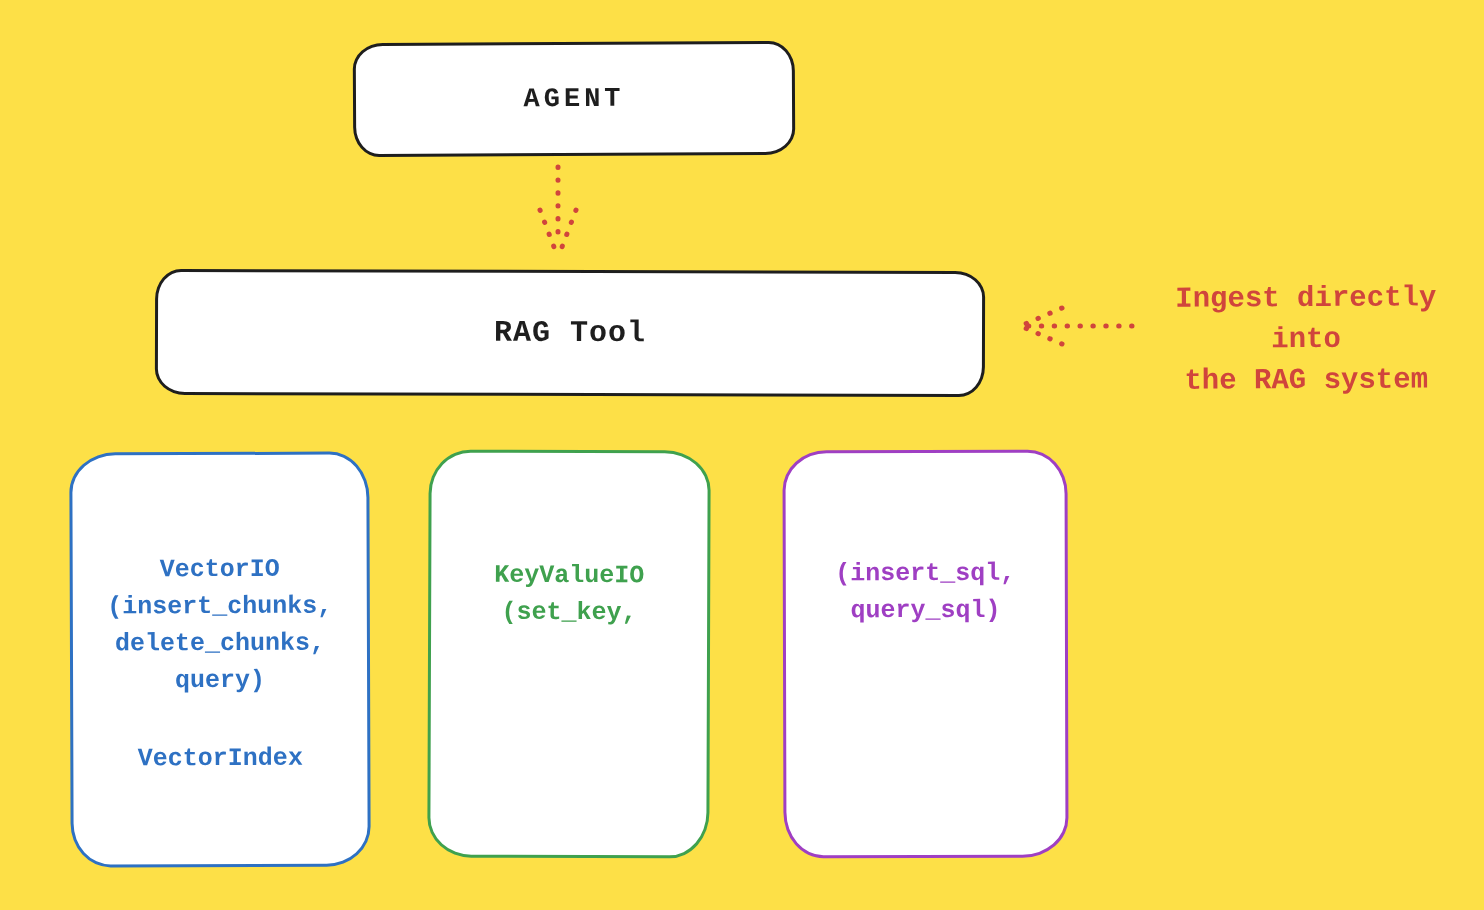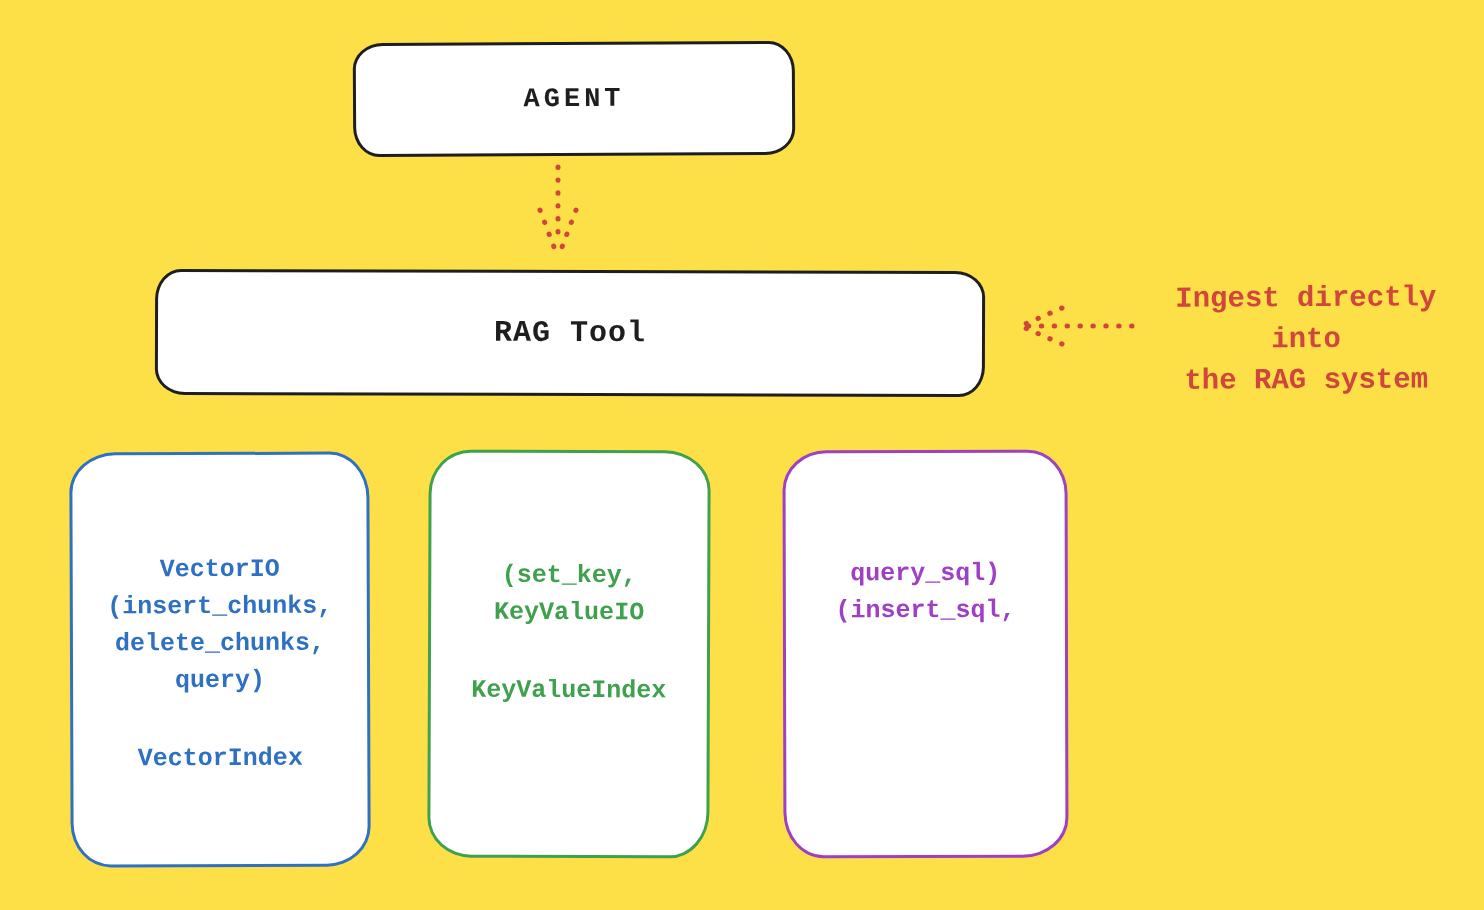--- a/index.html
+++ b/index.html
@@ -123,23 +123,22 @@
 
   <div class="io-box io-blue">
     <div>VectorIO</div>
     <div>(insert_chunks,</div>
     <div>delete_chunks,</div>
     <div>query)</div>
     <div class="io-index">VectorIndex</div>
   </div>
 
   <div class="io-box io-green">
+    <div>KeyValueIO</div>
     <div>(set_key,</div>
-    <div>KeyValueIO</div>
-    <div class="io-index">KeyValueIndex</div>
   </div>
 
   <div class="io-box io-purple">
+    <div>(insert_sql,</div>
     <div>query_sql)</div>
-    <div>(insert_sql,</div>
   </div>
 
 </div>
 
 </body></html>

